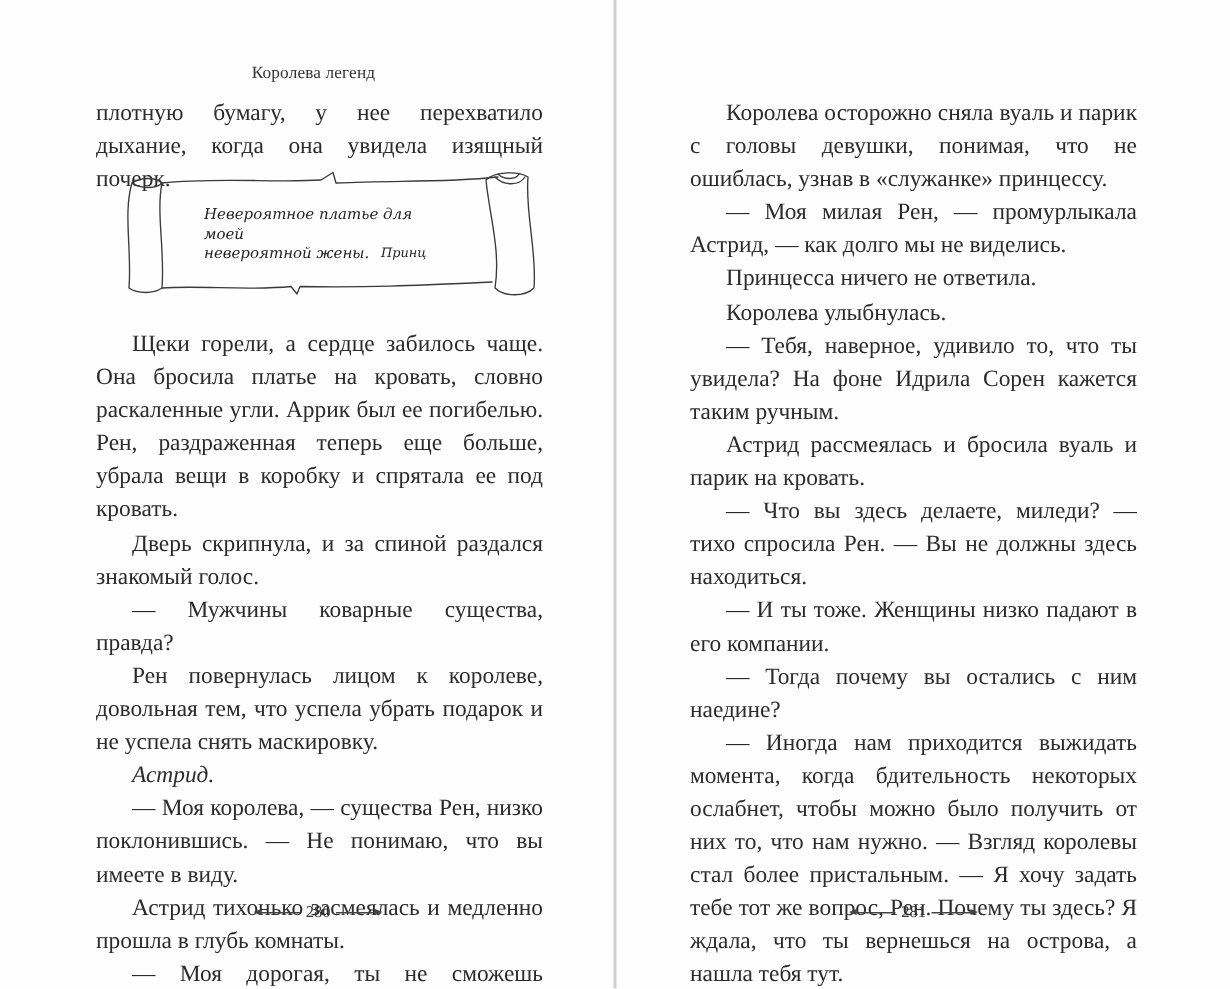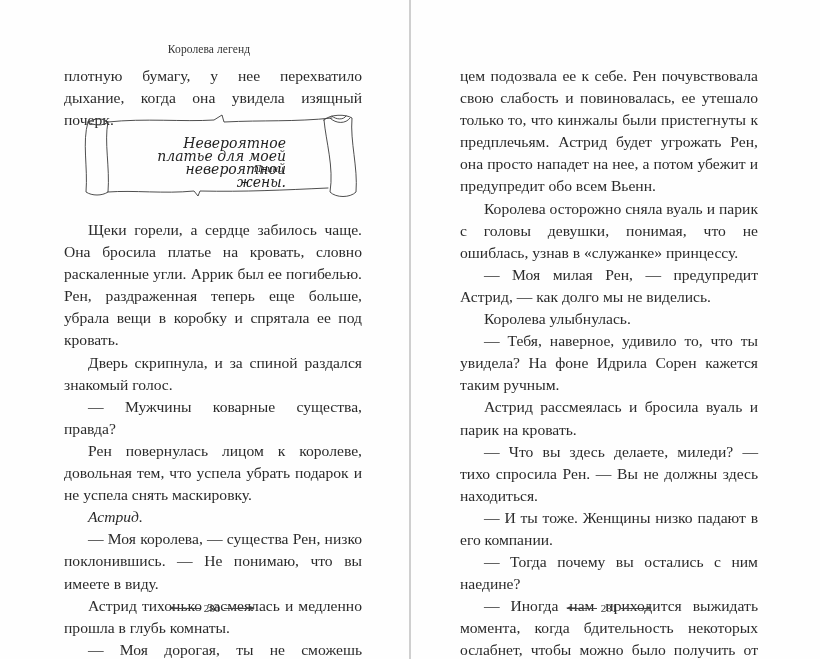--- a/index.html
+++ b/index.html
@@ -45,21 +45,21 @@
     .text-block p.italic { font-style: italic; }
     .text-block p.noindent { text-indent: 0; }
 
     .scroll-wrap {
       position: absolute; left: 74px; top: 112px; width: 290px; height: 92px;
     }
     .scroll-wrap svg { position: absolute; left: 0; top: 0; }
     .scroll-text {
       position: absolute; left: 62px; top: 25px; width: 150px;
       font-family: "DejaVu Serif", serif; font-style: italic;
-      font-size: 14px; line-height: 13px; color: #222; text-align: right;
+      font-size: 10px; line-height: 13px; color: #222; text-align: left;
     }
     .scroll-sign {
       position: absolute; left: 180px; top: 52px; width: 60px;
       font-family: "DejaVu Serif", serif; font-style: italic;
       font-size: 8.6px; color: #222; text-align: left;
     }
 
     .folio {
       position: absolute; top: 600px; height: 16px;
       display: flex; align-items: center; justify-content: center;
@@ -130,23 +130,23 @@
       <span class="num">280</span>
       <span class="orn right"></span>
     </div>
   </div>
 
   <div class="spine"></div>
 
   <div class="page page-right">
 
     <div class="text-block">
-      <p class="noindent">цем подозвала ее к себе. Рен почувствовала свою слабость и повиновалась, ее утешало только то, что кинжалы были пристегнуты к предплечьям. Астрид будет угрожать Рен, она просто нападет на нее, а потом убежит и предупредит обо всем Вьенн.</p>
       <p class="indent">Королева осторожно сняла вуаль и парик с головы девушки, понимая, что не ошиблась, узнав в «служанке» принцессу.</p>
-      <p class="indent">— Моя милая Рен, — предупредит Астрид, — как долго мы не виделись.</p>
+      <p class="indent">— Моя милая Рен, — промурлыкала Астрид, — как долго мы не виделись.</p>
+      <p class="indent">Принцесса ничего не ответила.</p>
       <p class="indent">Королева улыбнулась.</p>
       <p class="indent">— Тебя, наверное, удивило то, что ты увидела? На фоне Идрила Сорен кажется таким ручным.</p>
       <p class="indent">Астрид рассмеялась и бросила вуаль и парик на кровать.</p>
       <p class="indent">— Что вы здесь делаете, миледи? — тихо спросила Рен. — Вы не должны здесь находиться.</p>
       <p class="indent">— И ты тоже. Женщины низко падают в его компании.</p>
       <p class="indent">— Тогда почему вы остались с ним наедине?</p>
       <p class="indent">— Иногда нам приходится выжидать момента, когда бдительность некоторых ослабнет, чтобы можно было получить от них то, что нам нужно. — Взгляд королевы стал более пристальным. — Я хочу задать тебе тот же вопрос, Рен. Почему ты здесь? Я ждала, что ты вернешься на острова, а нашла тебя тут.</p>
 
     </div>
 

